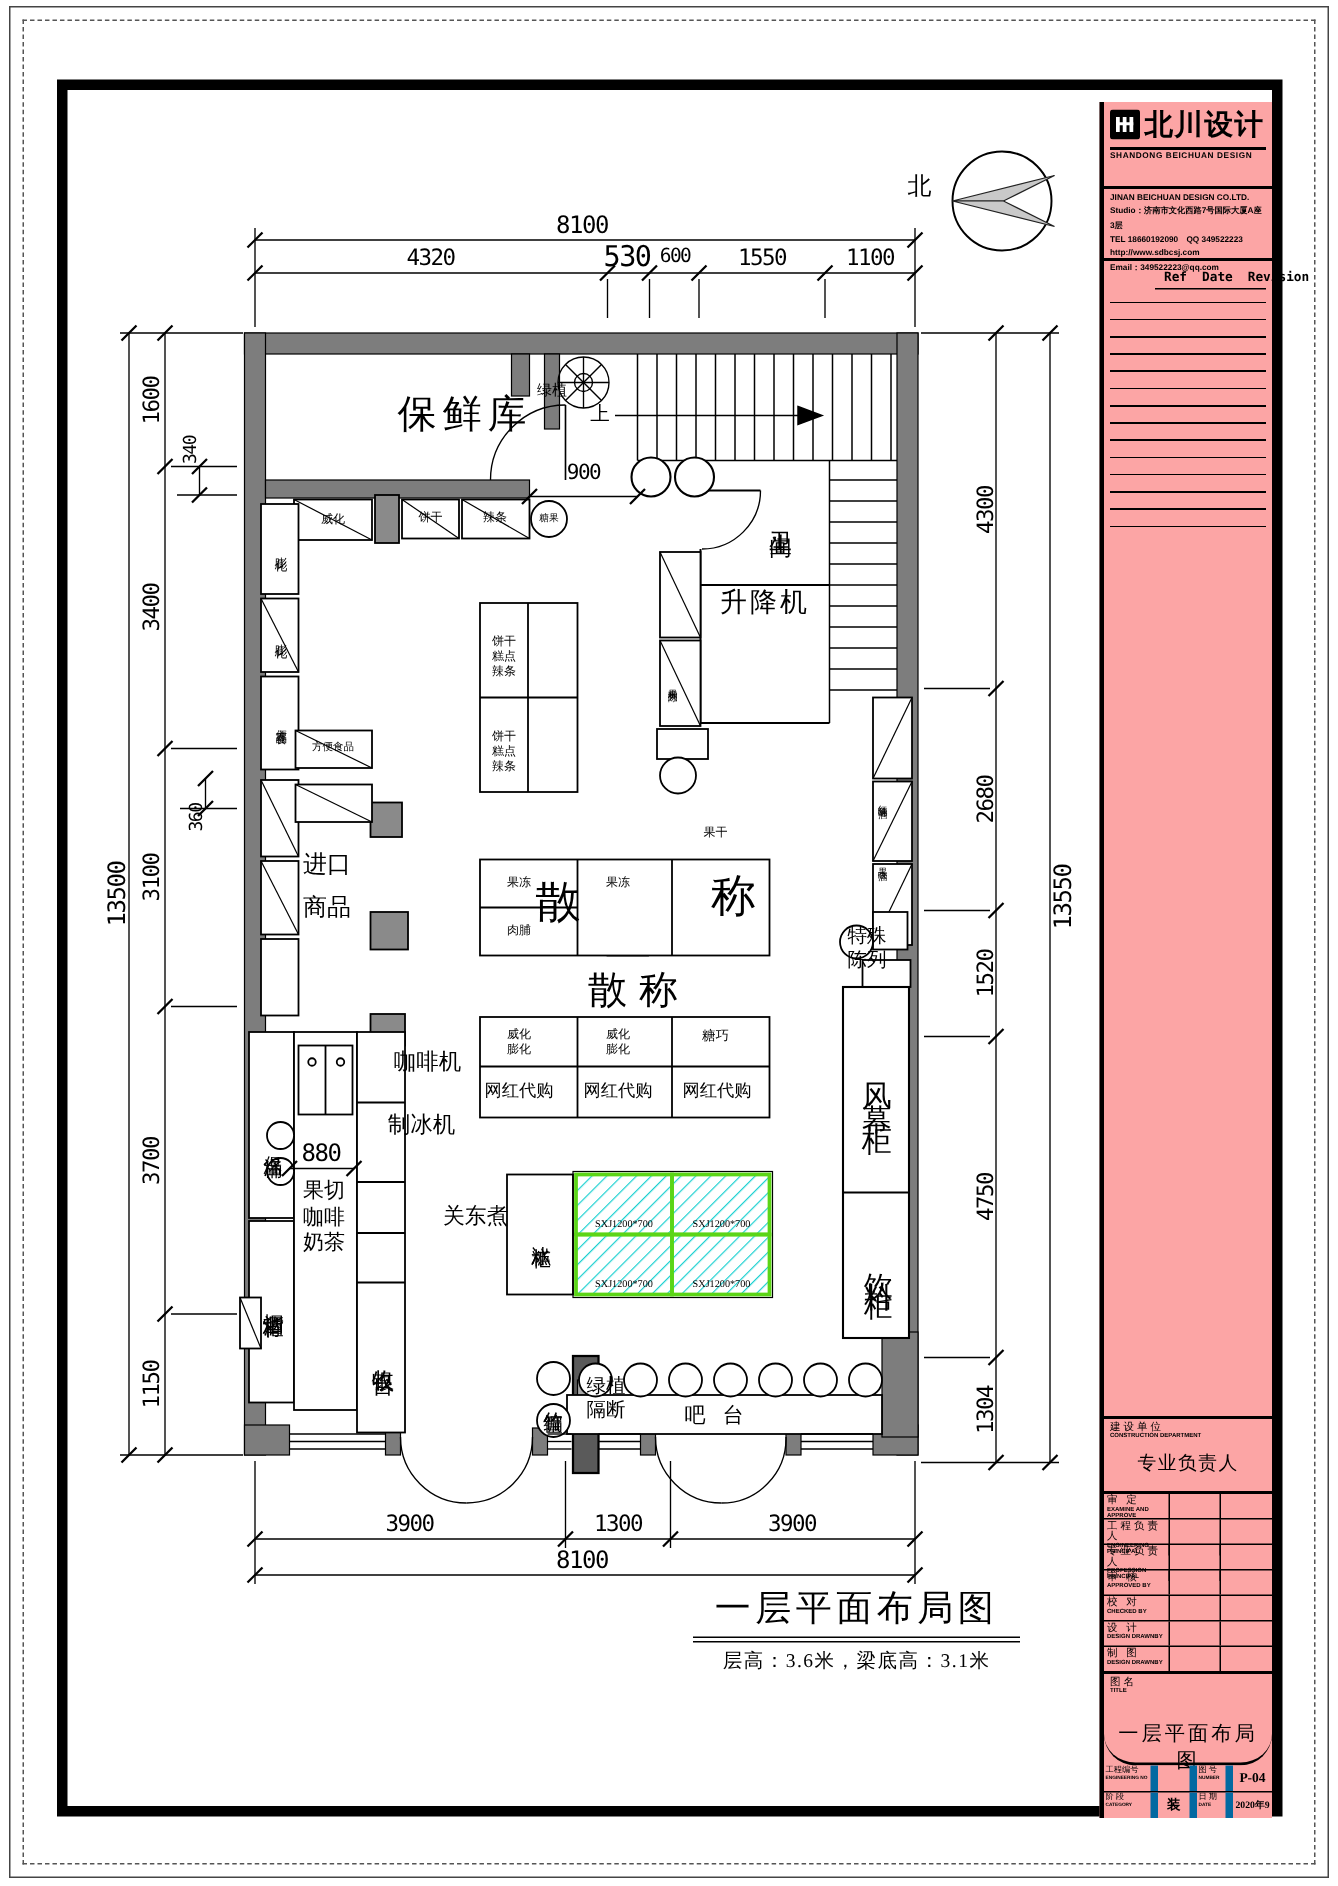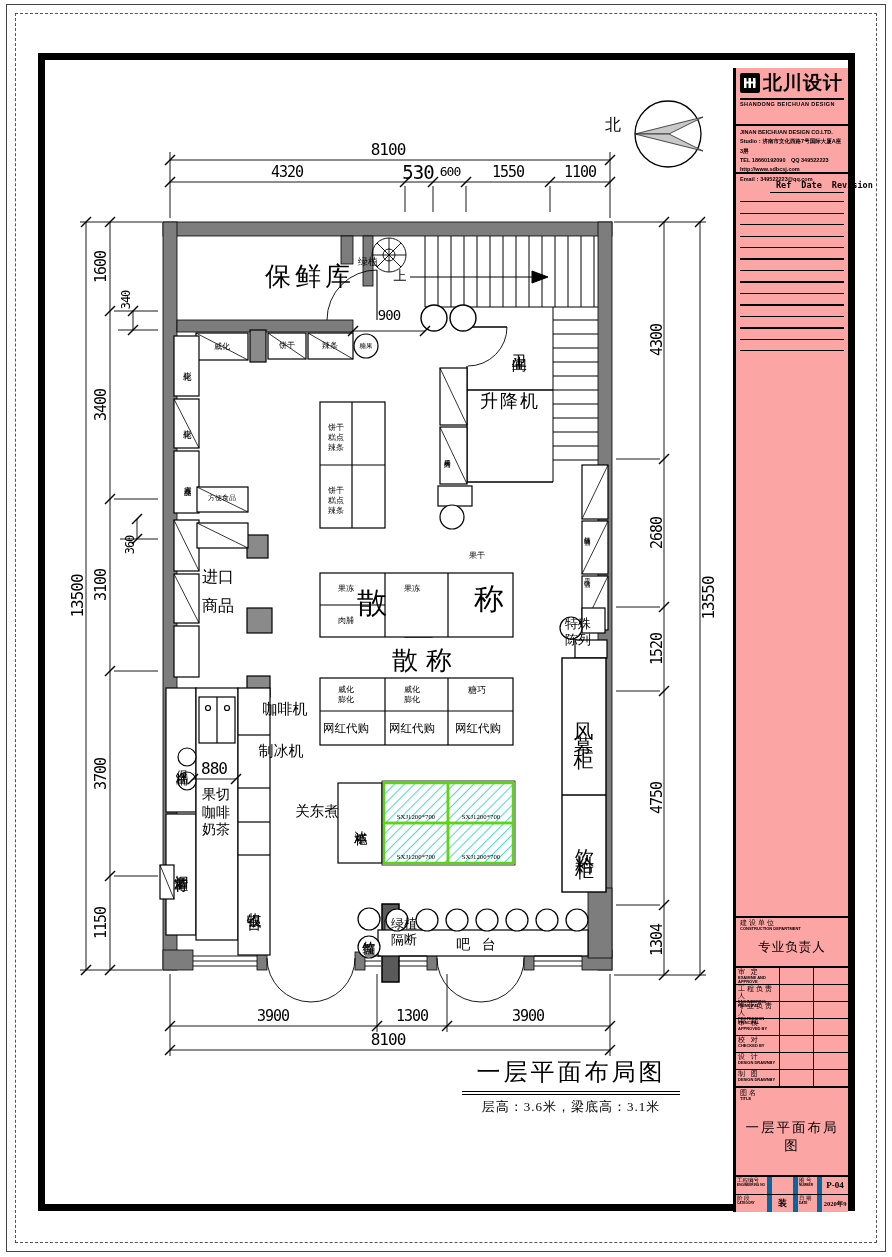--- a/index.html
+++ b/index.html
@@ -36,21 +36,21 @@
   .tb-eng{height:96px;}
   .tb-cons{height:50px;}
   .sec-value{text-align:center;font-size:12.5px;letter-spacing:1px;margin-top:26px;}
   .tb-cons .sec-value{margin-top:8px;}
   .tb-sign{padding:0;border-bottom:2px solid #000;}
   .srow{display:grid;grid-template-columns:44px 1fr 1fr;height:16px;border-bottom:1px solid #000;}
   .srow:last-child{border-bottom:none;}
   .scell-label{border-right:1px solid #000;padding:1px 2px;line-height:1;}
   .scell{border-right:1px solid #000;}
   .scell:last-child{border-right:none;}
-  .tb-title{height:89px;}
+  .tb-title{height:61px;border-radius:21px;}
   .tb-title .sec-value{font-size:13.5px;margin-top:18px;letter-spacing:2px;}
   .tb-foot{padding:0;border-bottom:none;flex:0 0 34px;}
   .frow{display:grid;grid-template-columns:36px 26px 24px 1fr;height:17px;border-bottom:1px solid #000;}
   .frow:last-child{border-bottom:none;}
   .fcell{border-right:5px solid #0369a1;padding:1px 1px;line-height:1;overflow:hidden;}
   .fcell:last-child{border-right:none;}
   .fcell .sec-cn{font-size:5.5px;letter-spacing:0;}
   .fcell .sec-en{font-size:3.2px;}
   .fval{font-size:9px;font-weight:bold;text-align:center;line-height:15px;}
   .fval.sm{font-size:6.5px;}

